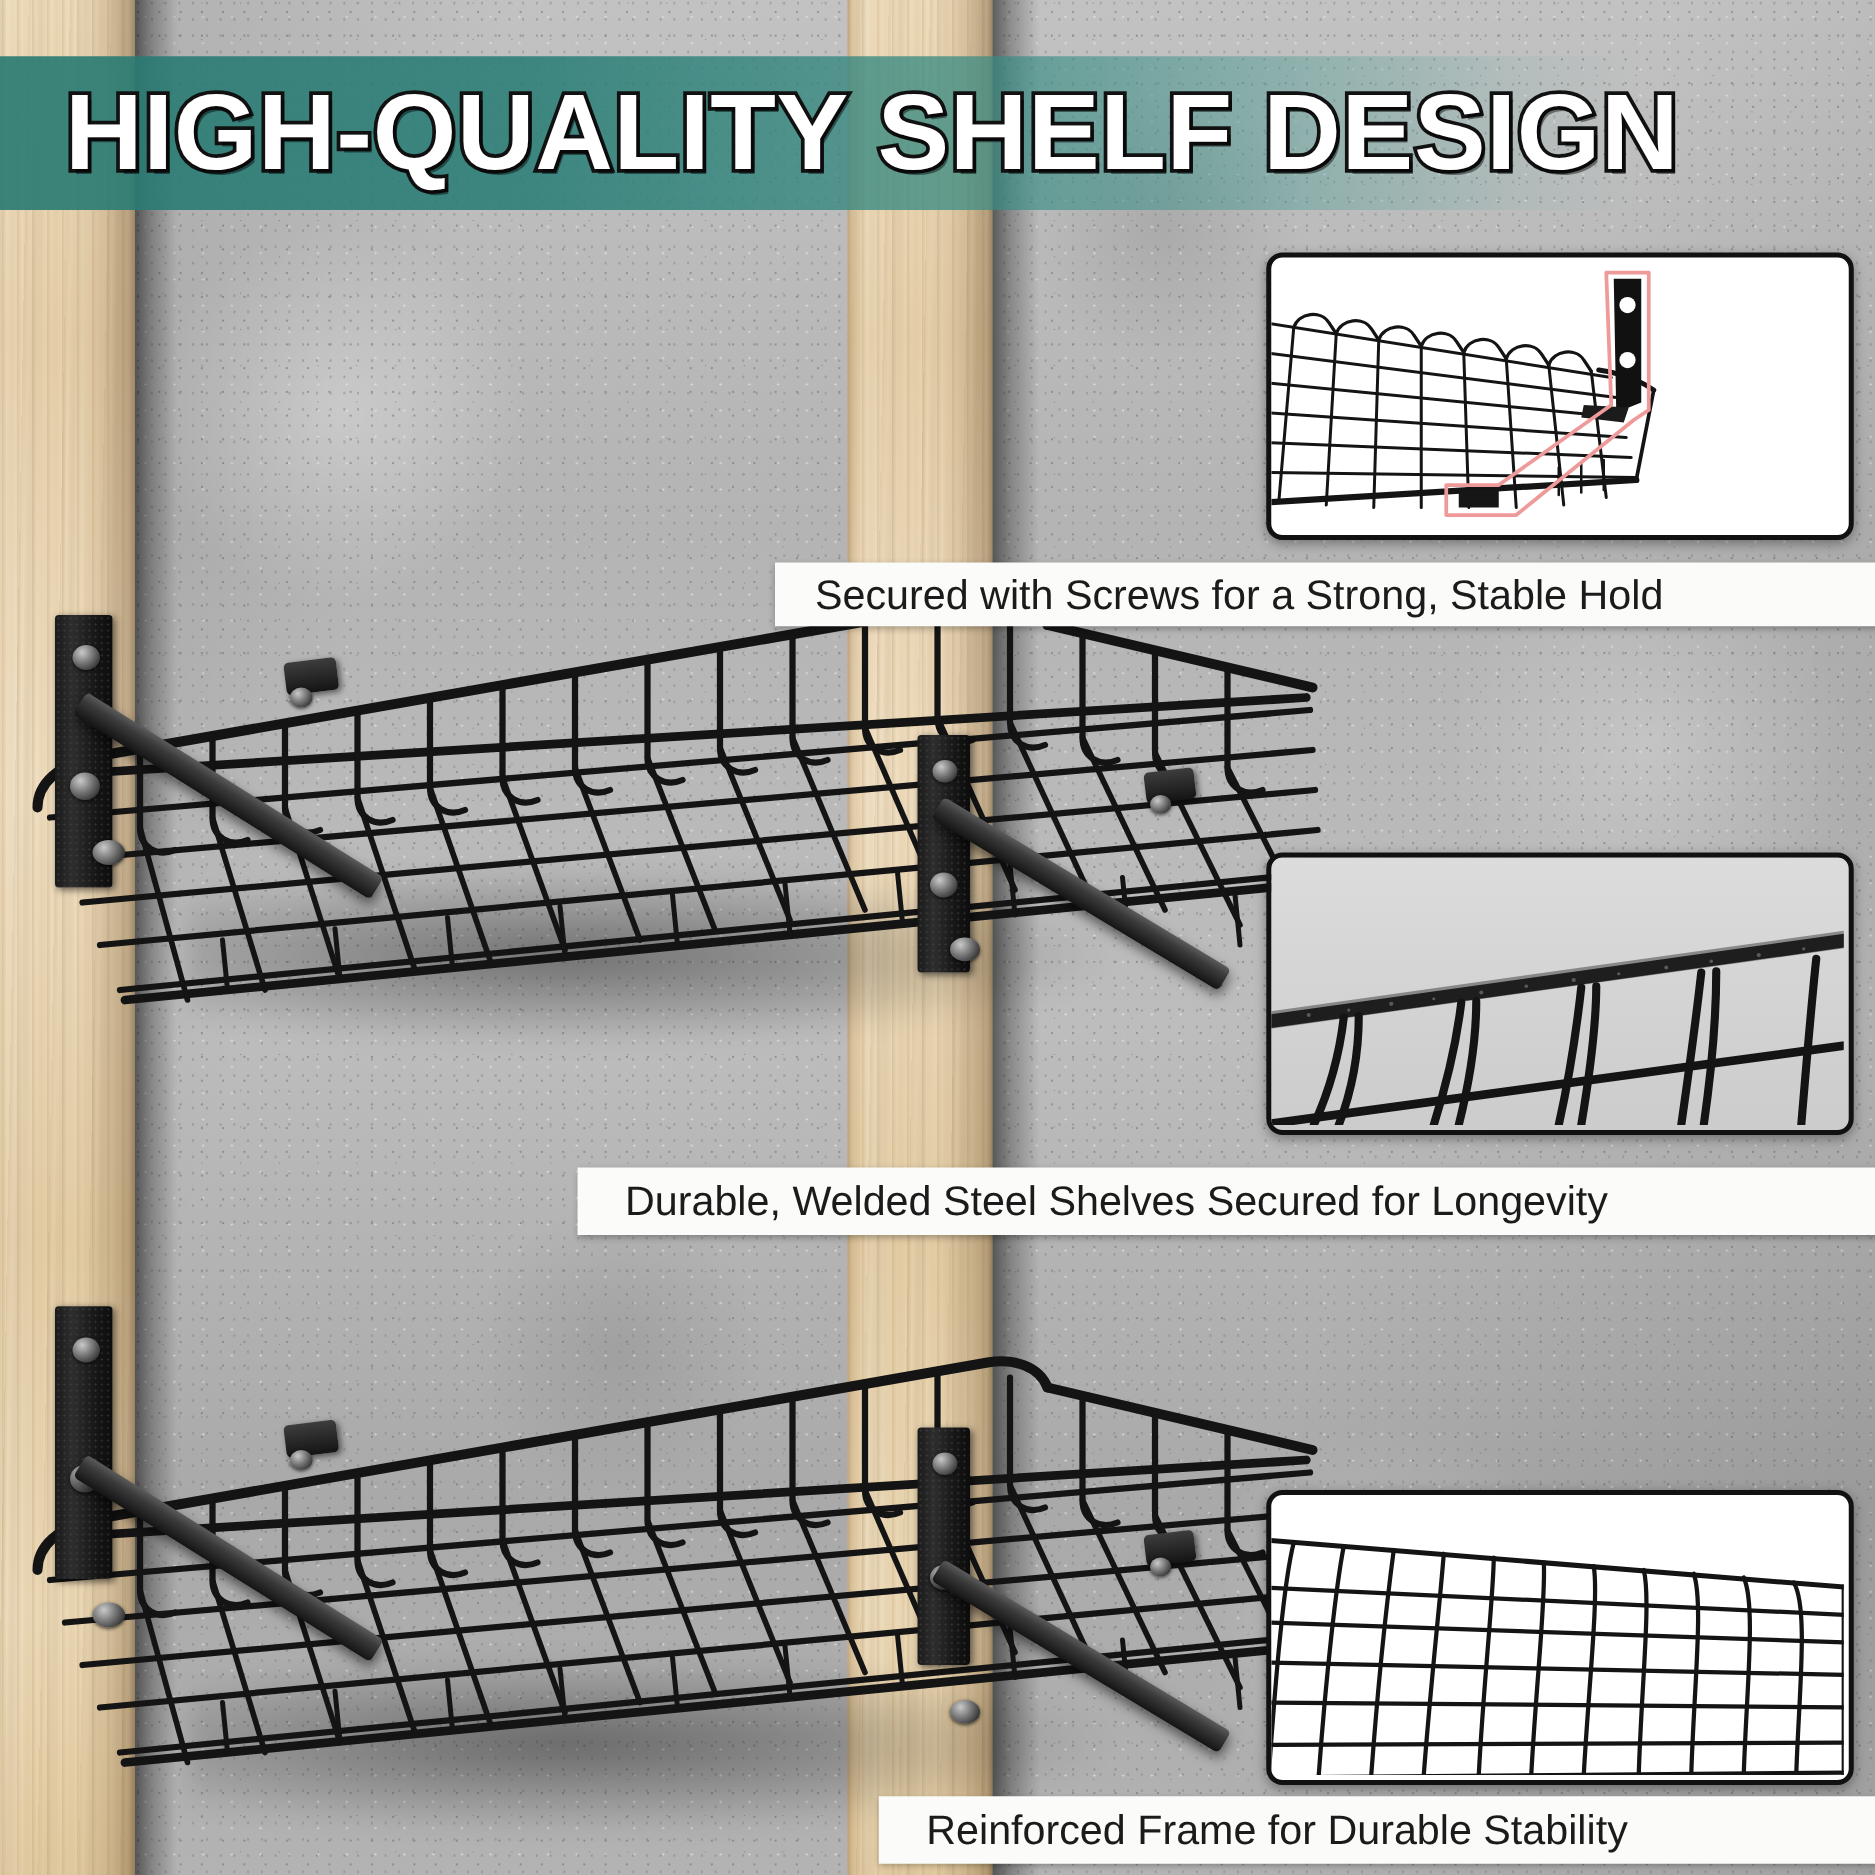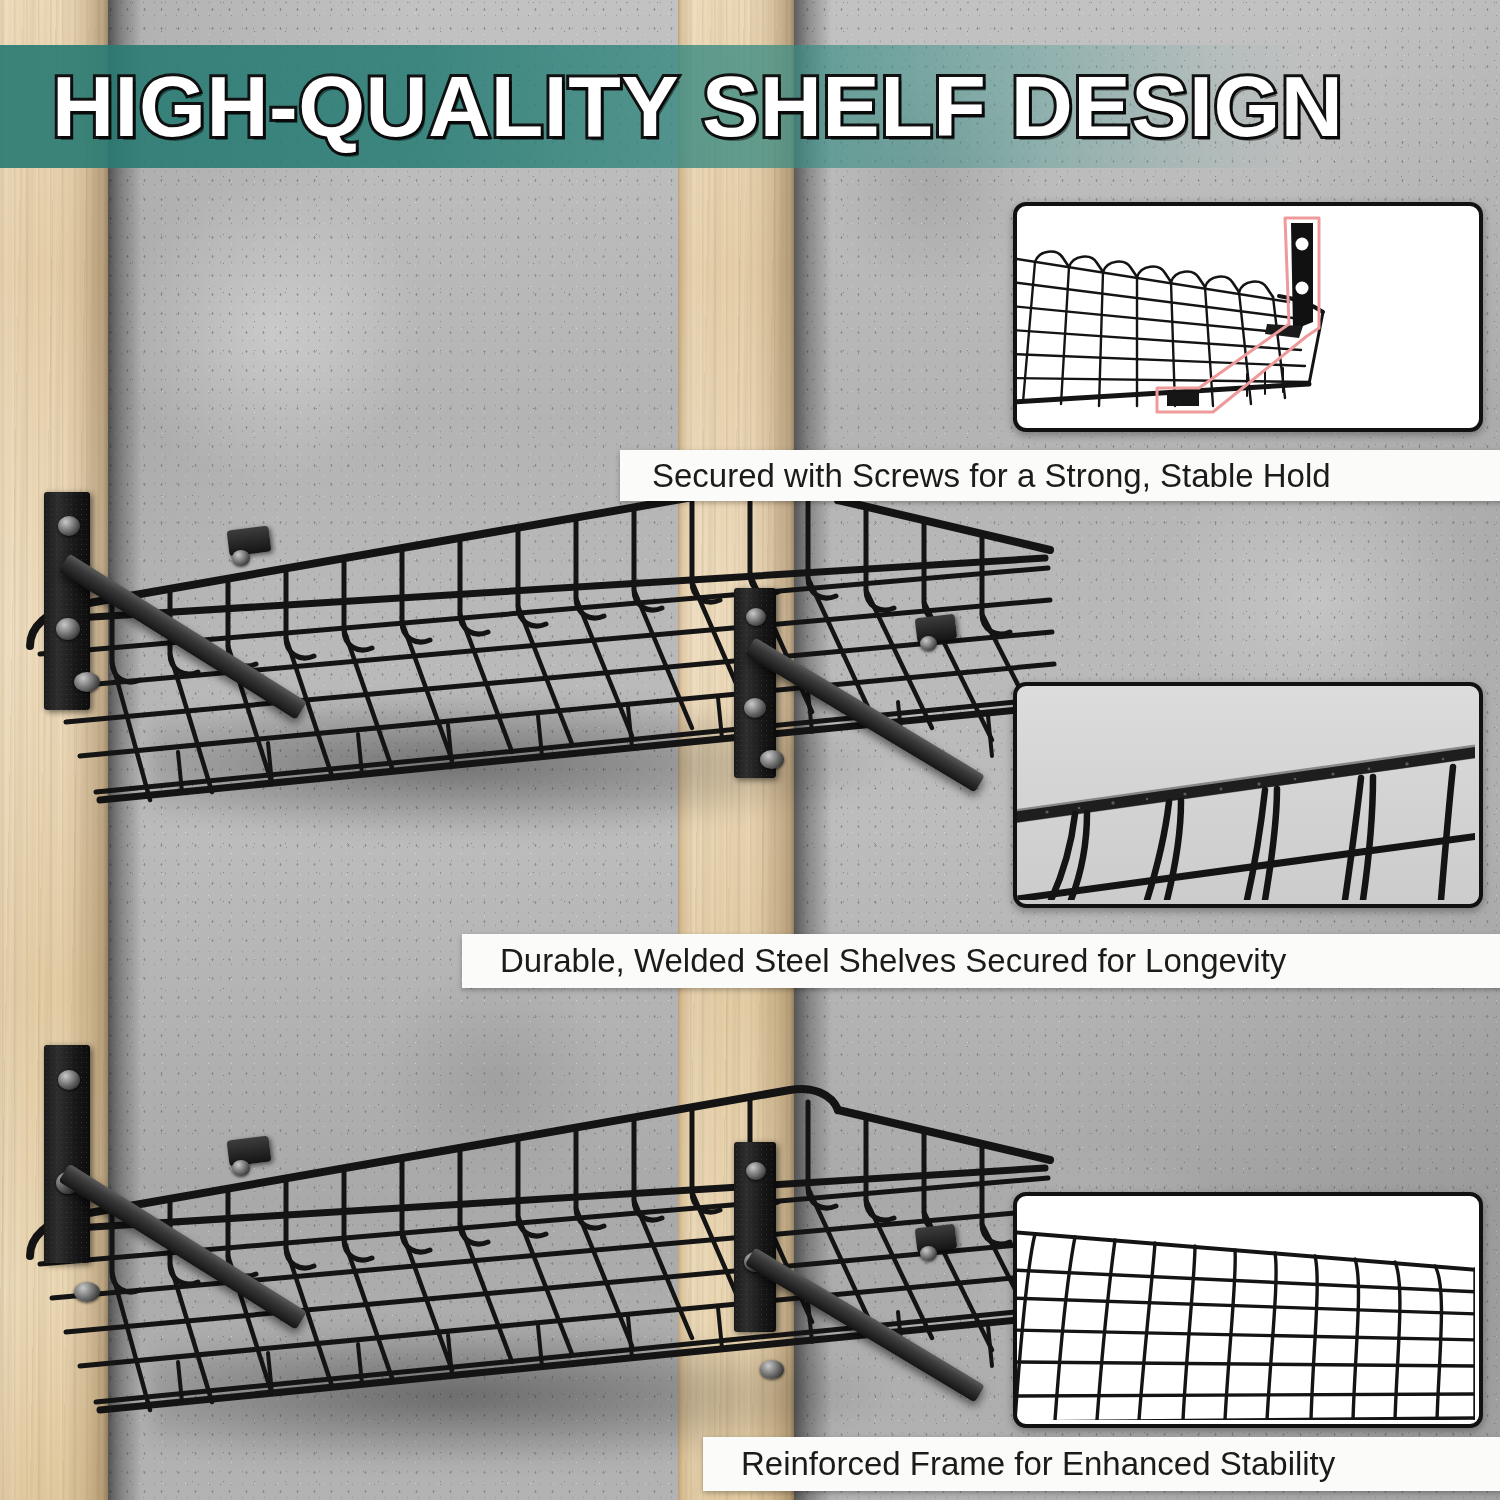--- a/index.html
+++ b/index.html
@@ -438,16 +438,16 @@
         <path d="M298,60 C304,84 296,154 294,224"></path>
         <path d="M338,63 C346,86 338,156 336,224"></path>
         <path d="M378,66 C388,88 380,158 378,224"></path>
         <path d="M418,70 C430,90 422,160 420,224"></path>
         <path d="M458,73 L458,224"></path>
       </g>
     </svg>
   </div>
 
   <div class="caption" style="left:703px;top:1437px;width:797px;height:54px;padding-left:38px;">
-    <span>Reinforced Frame for Enhanced Stability</span>
+    <span>Reinforced Frame for Durable Stability</span>
   </div>
 
 </div>
 
 </body></html>

